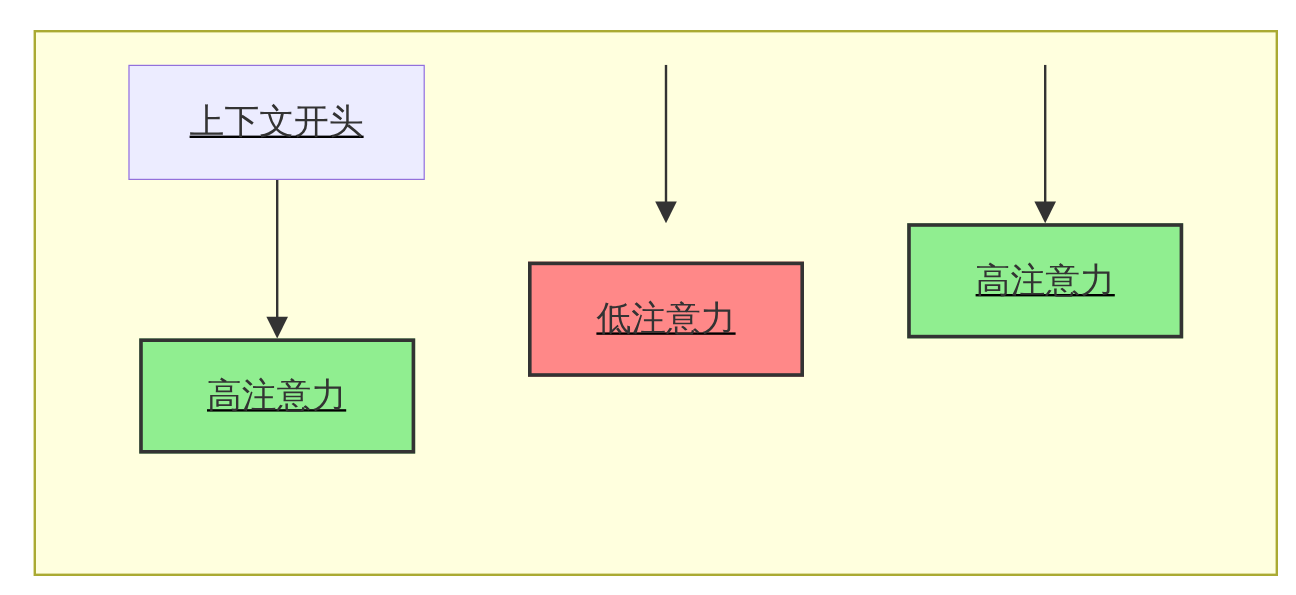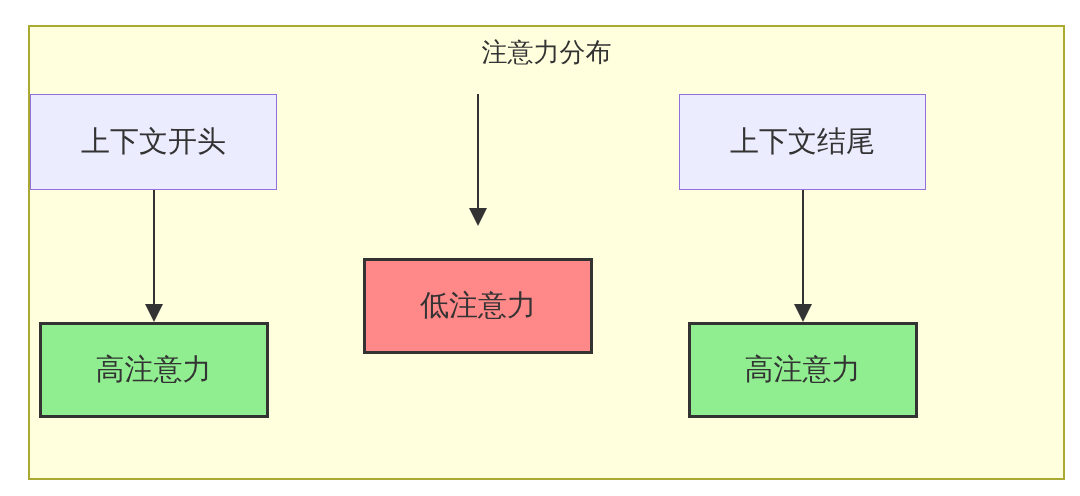--- a/index.html
+++ b/index.html
@@ -25,23 +25,24 @@
   }
   .diagram-title {
     margin-top: 10px;
     text-align: center;
     font-size: 26px;
     line-height: 30px;
     color: var(--text, #333333);
   }
   .columns {
     display: flex;
-    justify-content: flex-start;
+    justify-content: center;
     gap: 86px;
     margin-top: 27px;
+    text-decoration: underline;
   }
   .column {
     display: flex;
     flex-direction: column;
     align-items: center;
   }
   .node {
     display: flex;
     align-items: center;
     justify-content: center;
@@ -65,21 +66,20 @@
     display: block;
     color: var(--arrow, #333333);
   }
 </style>
 </head>
 <body>
 
 <div class="canvas">
   <div class="diagram-container">
 
-    <div class="diagram-title">注意力分布</div>
 
     <div class="columns">
 
       <div class="column">
         <div class="node source">上下文开头</div>
         <svg class="arrow" width="20" height="132" viewBox="0 0 20 132">
           <line x1="10" y1="0" x2="10" y2="117" stroke="currentColor" stroke-width="2"></line>
           <polygon points="1,114 19,114 10,132" fill="currentColor"></polygon>
         </svg>
         <div class="node target high">高注意力</div>
@@ -87,21 +87,20 @@
 
       <div class="column">
         <svg class="arrow" width="20" height="132" viewBox="0 0 20 132">
           <line x1="10" y1="0" x2="10" y2="117" stroke="currentColor" stroke-width="2"></line>
           <polygon points="1,114 19,114 10,132" fill="currentColor"></polygon>
         </svg>
         <div class="node target low">低注意力</div>
       </div>
 
       <div class="column">
-        <div class="node source">上下文结尾</div>
         <svg class="arrow" width="20" height="132" viewBox="0 0 20 132">
           <line x1="10" y1="0" x2="10" y2="117" stroke="currentColor" stroke-width="2"></line>
           <polygon points="1,114 19,114 10,132" fill="currentColor"></polygon>
         </svg>
         <div class="node target high">高注意力</div>
       </div>
 
     </div>
   </div>
 </div>

